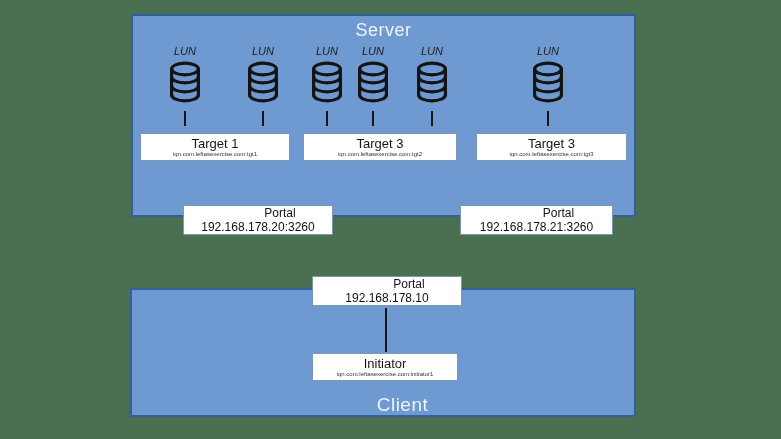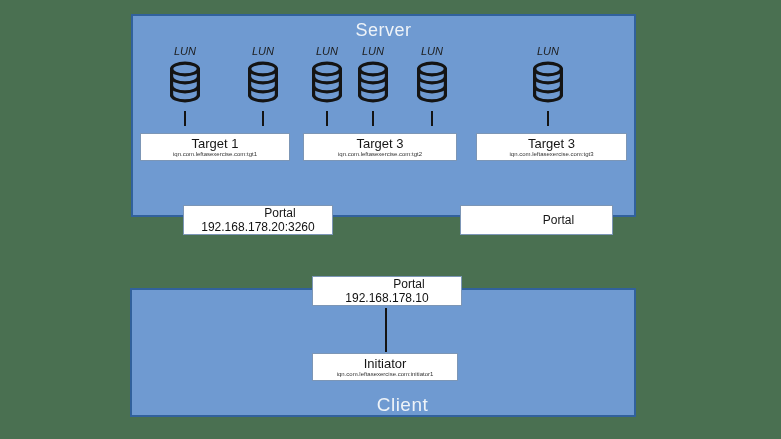--- a/index.html
+++ b/index.html
@@ -168,20 +168,21 @@
     <div class="box-title">Target 3</div>
     <div class="box-sub">iqn.com.leftasexercise.com:tgt3</div>
   </div>
 
   <div class="io-box portal-srv-1">
     <div class="portal-title">Portal</div>
     <div class="portal-addr">192.168.178.20:3260</div>
   </div>
   <div class="io-box portal-srv-2">
     <div class="portal-title">Portal</div>
+    <div class="portal-addr">192.168.178.21:3260</div>
   </div>
 
   <div class="panel panel-client"></div>
   <div class="panel-title title-client">Client</div>
 
   <div class="io-box portal-client">
     <div class="portal-title">Portal</div>
     <div class="portal-addr">192.168.178.10</div>
   </div>
 

